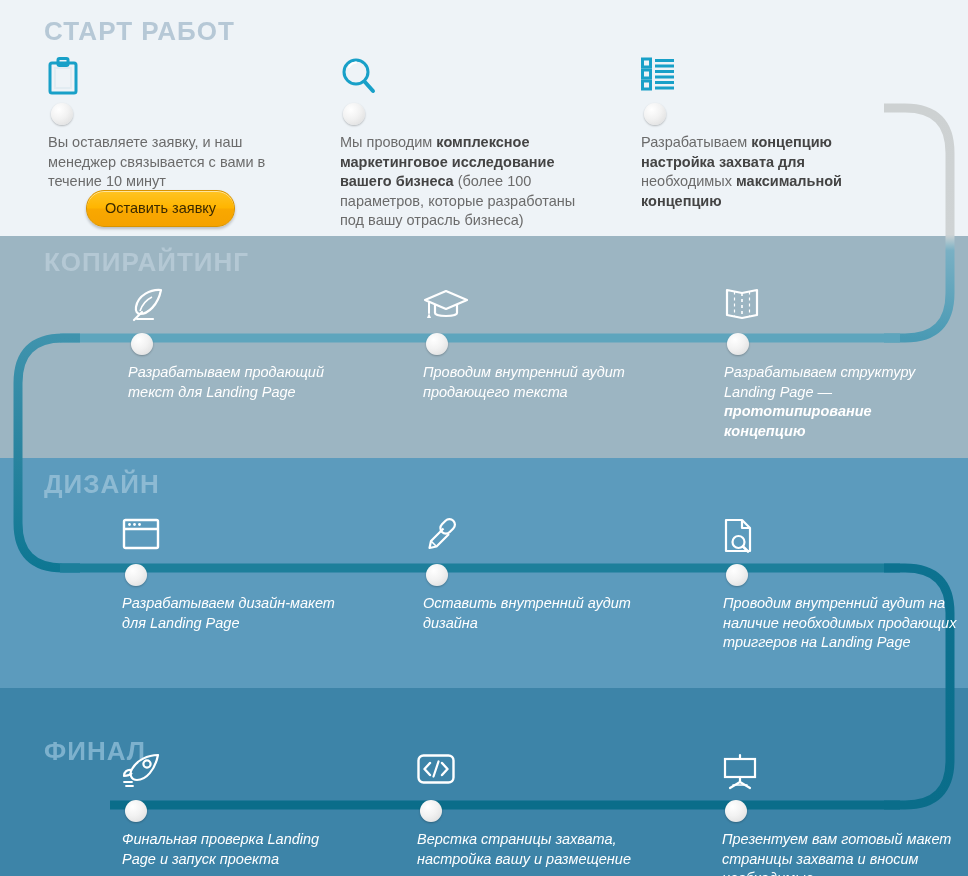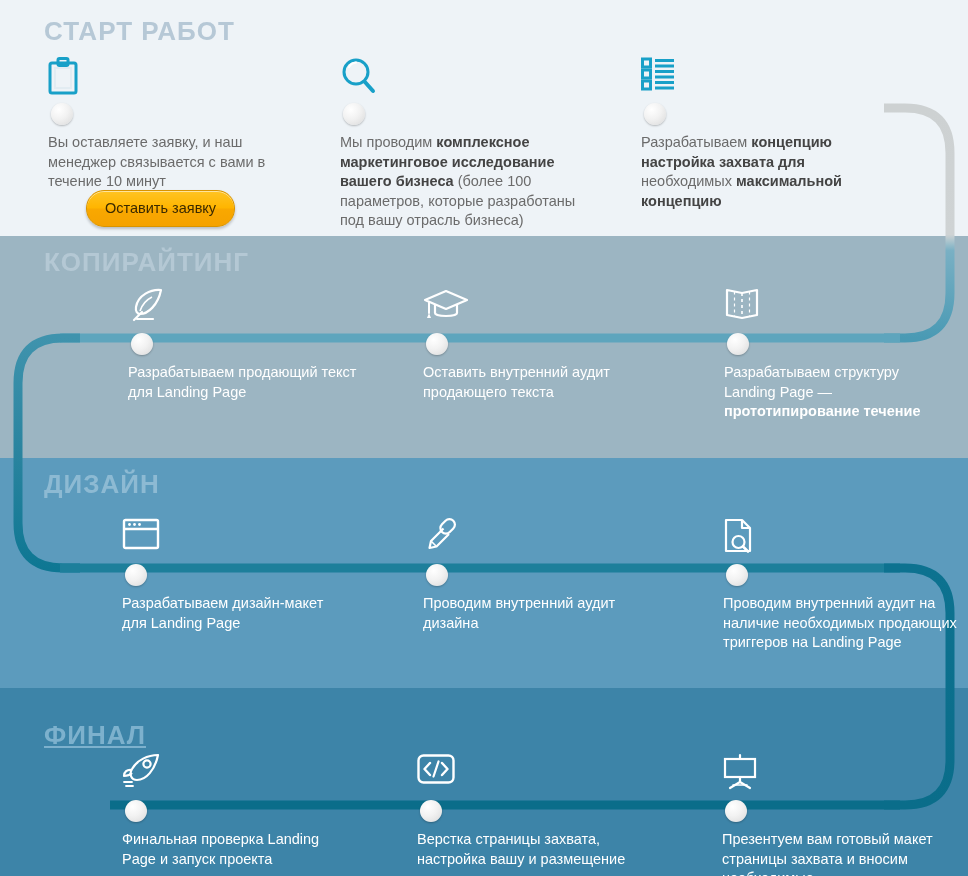--- a/index.html
+++ b/index.html
@@ -23,41 +23,41 @@
 
   
   .sec-title{
     position:absolute;
     font-size:26px;font-weight:bold;letter-spacing:1px;
     white-space:nowrap;
   }
   #title1{left:44px;top:16px;color:#b6c8d6;}
   #title2{left:44px;top:247px;color:#b4c8d4;}
   #title3{left:44px;top:469px;color:#8dbad3;}
-  #title4{left:44px;top:720px;color:#7db1cd;text-decoration:underline;}
+  #title4{left:44px;top:736px;color:#7db1cd;}
 
   
   .step{position:absolute;}
   .step .icon{position:absolute;left:0;top:0;width:46px;height:40px;}
   .step .dot{
     position:absolute;left:3px;top:46px;
     width:22px;height:22px;border-radius:50%;
     background:radial-gradient(circle at 35% 30%,#ffffff 0%,#f2f2f2 45%,#d9d9d9 100%);
     box-shadow:0 1px 2px rgba(0,0,0,.25);
   }
   .step .txt{
     position:absolute;left:0;top:76px;
     font-size:14.5px;line-height:19.5px;
   }
   .step .txt b{font-weight:bold;}
 
   
   .band1-txt{color:#6b6b6b;}
   .band1-txt b{color:#444;}
-  .light-txt{color:#ffffff;}
+  .light-txt{color:#ffffff;font-style:italic;}
   .light-txt b{color:#ffffff;font-weight:bold;}
 
   
   #cta{
     position:absolute;left:46px;top:190px;
     padding:9px 18px 10px 18px;
     border-radius:18px;
     border:1px solid #d99400;
     background:linear-gradient(to bottom,#ffc423 0%,#ffb500 48%,#f9a800 52%,#f5a200 100%);
     color:#3a2a00;font-size:14.5px;
@@ -180,34 +180,34 @@
   <div class="step" style="left:423px;top:287px;width:230px;">
     <span class="icon">
       <svg width="46" height="36" viewBox="0 0 46 36">
         <path d="M 23 4 L 44 13 L 23 22 L 2 13 Z" fill="none" stroke="#ffffff" stroke-width="2.2" stroke-linejoin="round"></path>
         <path d="M 12 17 L 12 26 C 12 30 34 30 34 26 L 34 17" fill="none" stroke="#ffffff" stroke-width="2.2"></path>
         <path d="M 6 15.5 L 6 26" stroke="#ffffff" stroke-width="2" stroke-linecap="round"></path>
         <path d="M 6 26 L 4 31 L 8 31 Z" fill="#ffffff"></path>
       </svg>
     </span>
     <span class="dot"></span>
-    <div class="txt light-txt"><span>Оставить внутренний аудит продающего текста</span></div>
+    <div class="txt light-txt"><span>Проводим внутренний аудит продающего текста</span></div>
   </div>
 
   <div class="step" style="left:724px;top:287px;width:230px;">
     <span class="icon">
       <svg width="38" height="34" viewBox="0 0 38 34">
         <path d="M 3 3 L 18 6 L 33 3 L 33 28 L 18 31 L 3 28 Z" fill="none" stroke="#ffffff" stroke-width="2.2" stroke-linejoin="round"></path>
         <path d="M 18 6 L 18 31" stroke="#ffffff" stroke-width="1.6" stroke-dasharray="3 3"></path>
         <path d="M 10.5 4.5 L 10.5 29.5" stroke="#ffffff" stroke-width="1.2" stroke-dasharray="3 3"></path>
         <path d="M 25.5 4.5 L 25.5 29.5" stroke="#ffffff" stroke-width="1.2" stroke-dasharray="3 3"></path>
       </svg>
     </span>
     <span class="dot"></span>
-    <div class="txt light-txt"><span>Разрабатываем структуру Landing Page — </span><b>прототипирование течение</b></div>
+    <div class="txt light-txt"><span>Разрабатываем структуру Landing Page — </span><b>прототипирование концепцию</b></div>
   </div>
 
   <div class="step" style="left:122px;top:518px;width:230px;">
     <span class="icon">
       <svg width="38" height="32" viewBox="0 0 38 32">
         <rect x="2" y="2" width="34" height="28" rx="1.5" fill="none" stroke="#ffffff" stroke-width="2.4"></rect>
         <path d="M 2 11 L 36 11" stroke="#ffffff" stroke-width="2.4"></path>
         <circle cx="7.5" cy="6.5" r="1.4" fill="#ffffff"></circle>
         <circle cx="12.5" cy="6.5" r="1.4" fill="#ffffff"></circle>
         <circle cx="17.5" cy="6.5" r="1.4" fill="#ffffff"></circle>
@@ -219,21 +219,21 @@
 
   <div class="step" style="left:423px;top:518px;width:230px;">
     <span class="icon">
       <svg width="34" height="38" viewBox="0 0 34 38">
         <rect x="19.5" y="0.5" width="11" height="16" rx="5.5" fill="none" stroke="#ffffff" stroke-width="2.2" transform="rotate(45 25 8)"></rect>
         <path d="M 20.5 10.5 L 8 23 L 6.5 30 L 13.5 28.5 L 26 16" fill="none" stroke="#ffffff" stroke-width="2.2" stroke-linejoin="round"></path>
         <path d="M 8.5 23.5 L 13 28" stroke="#ffffff" stroke-width="1.6"></path>
       </svg>
     </span>
     <span class="dot"></span>
-    <div class="txt light-txt"><span>Проводим внутренний аудит дизайна</span></div>
+    <div class="txt light-txt"><span>Оставить внутренний аудит дизайна</span></div>
   </div>
 
   <div class="step" style="left:723px;top:518px;width:240px;">
     <span class="icon">
       <svg width="32" height="36" viewBox="0 0 32 36">
         <path d="M 3 2 L 19 2 L 27 10 L 27 33 L 3 33 Z" fill="none" stroke="#ffffff" stroke-width="2.2" stroke-linejoin="round"></path>
         <path d="M 19 2 L 19 10 L 27 10" fill="none" stroke="#ffffff" stroke-width="2.2" stroke-linejoin="round"></path>
         <circle cx="15.5" cy="24" r="6" fill="none" stroke="#ffffff" stroke-width="2.2"></circle>
         <path d="M 20 28.5 L 25 33.5" stroke="#ffffff" stroke-width="2.6" stroke-linecap="round"></path>
       </svg>

